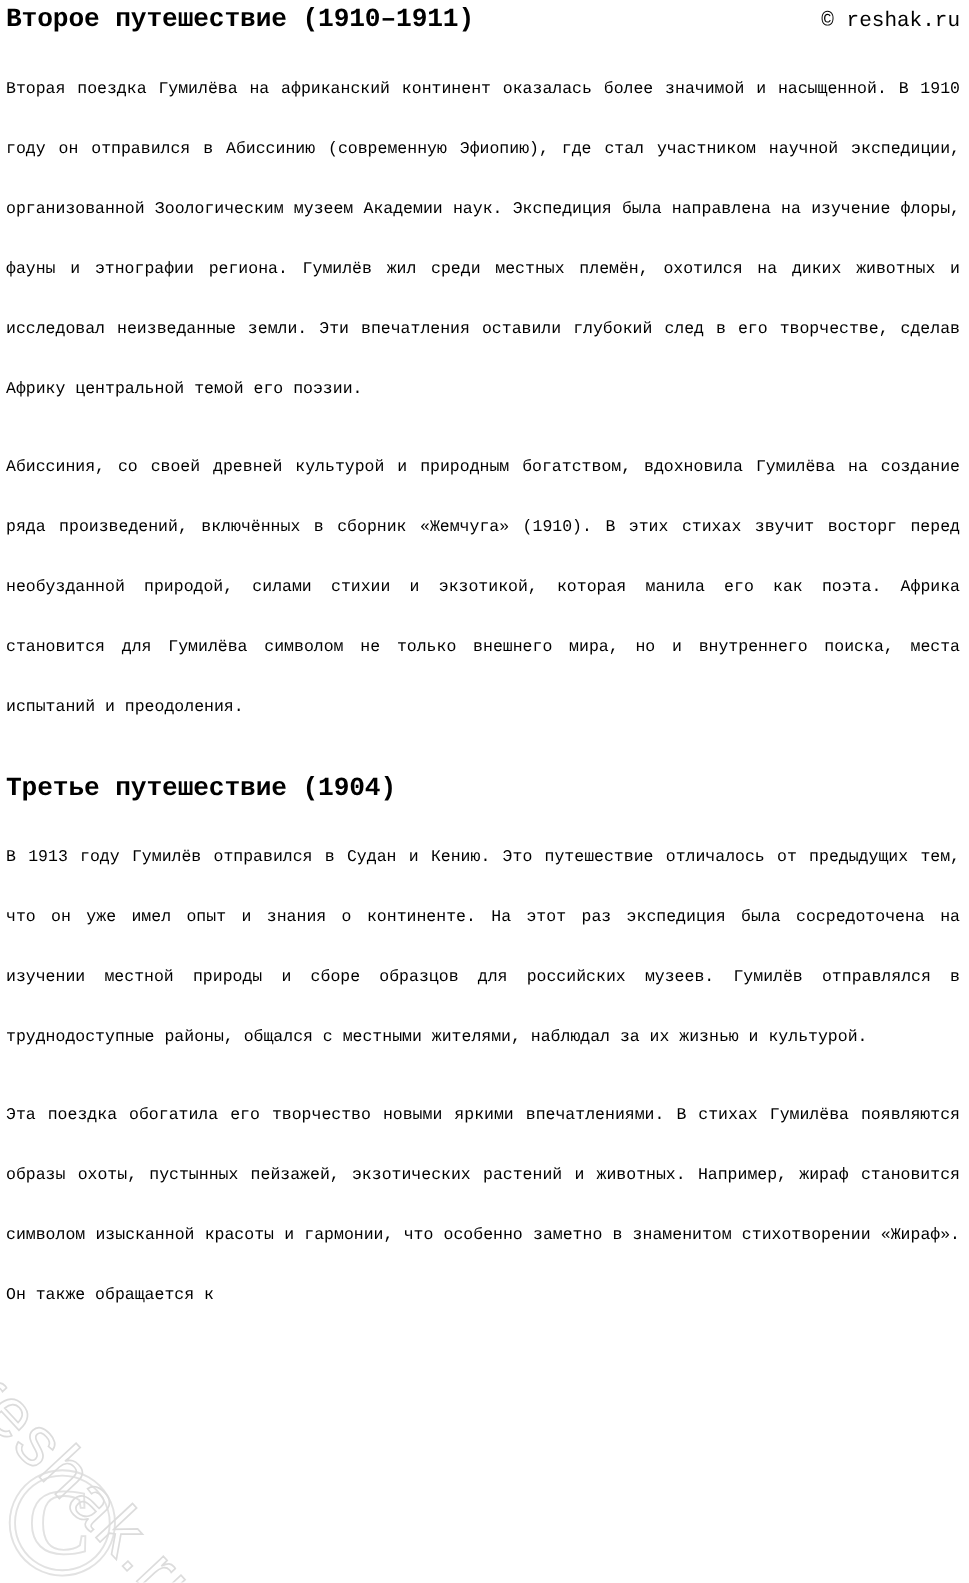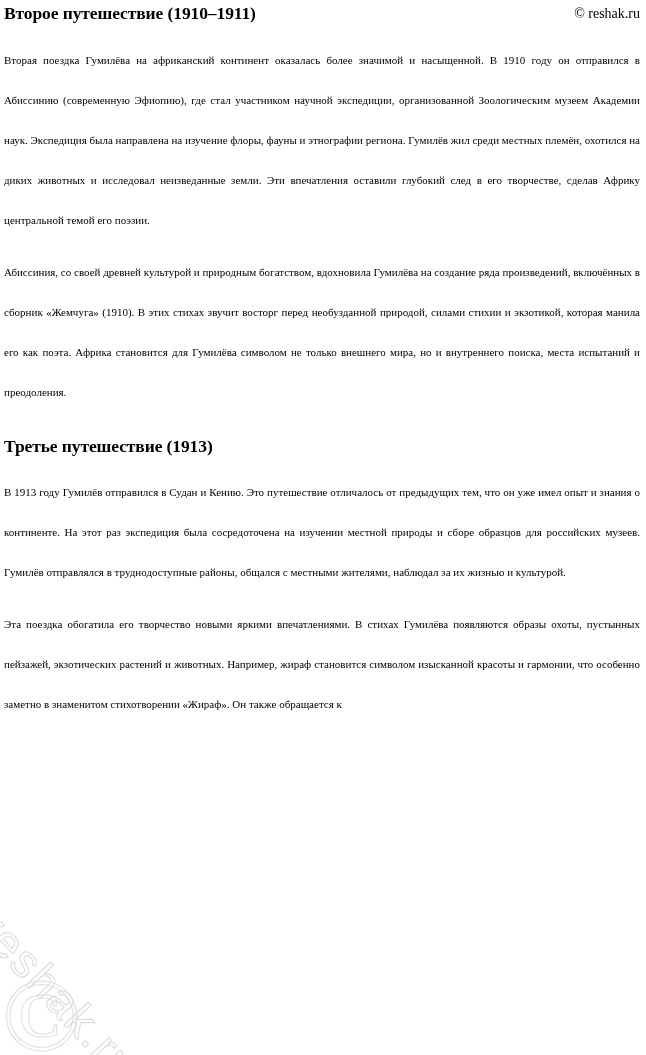--- a/index.html
+++ b/index.html
@@ -58,20 +58,21 @@
     -webkit-text-stroke: 1.1px #dcdcdc;
     transform: rotate(47deg);
     transform-origin: 0 0;
     white-space: nowrap;
   }
 
   
   .content {
     position: relative;
     z-index: 2;
+    font-family: Liberation Mono, monospace;
   }
 
   .header-row {
     position: relative;
     height: 28px;
   }
   .doc-heading {
     font-size: 17.5px;
     font-weight: bold;
     line-height: 22px;
@@ -135,21 +136,21 @@
     <div class="gap-sm"></div>
 
     <p class="body-par">Вторая поездка Гумилёва на африканский континент оказалась более значимой и насыщенной. В 1910 году он отправился в Абиссинию (современную Эфиопию), где стал участником научной экспедиции, организованной Зоологическим музеем Академии наук. Экспедиция была направлена на изучение флоры, фауны и этнографии региона. Гумилёв жил среди местных племён, охотился на диких животных и исследовал неизведанные земли. Эти впечатления оставили глубокий след в его творчестве, сделав Африку центральной темой его поэзии.</p>
 
     <div class="gap-par"></div>
 
     <p class="body-par">Абиссиния, со своей древней культурой и природным богатством, вдохновила Гумилёва на создание ряда произведений, включённых в сборник «Жемчуга» (1910). В этих стихах звучит восторг перед необузданной природой, силами стихии и экзотикой, которая манила его как поэта. Африка становится для Гумилёва символом не только внешнего мира, но и внутреннего поиска, места испытаний и преодоления.</p>
 
     <div class="gap-head-before"></div>
 
-    <h2 class="subheading">Третье путешествие (1913)</h2>
+    <h2 class="subheading">Третье путешествие (1904)</h2>
 
     <div class="gap-head-after"></div>
 
     <p class="body-par">В 1913 году Гумилёв отправился в Судан и Кению. Это путешествие отличалось от предыдущих тем, что он уже имел опыт и знания о континенте. На этот раз экспедиция была сосредоточена на изучении местной природы и сборе образцов для российских музеев. Гумилёв отправлялся в труднодоступные районы, общался с местными жителями, наблюдал за их жизнью и культурой.</p>
 
     <div class="gap-par"></div>
 
     <p class="body-par">Эта поездка обогатила его творчество новыми яркими впечатлениями. В стихах Гумилёва появляются образы охоты, пустынных пейзажей, экзотических растений и животных. Например, жираф становится символом изысканной красоты и гармонии, что особенно заметно в знаменитом стихотворении «Жираф». Он также обращается к</p>
 
   </div>

